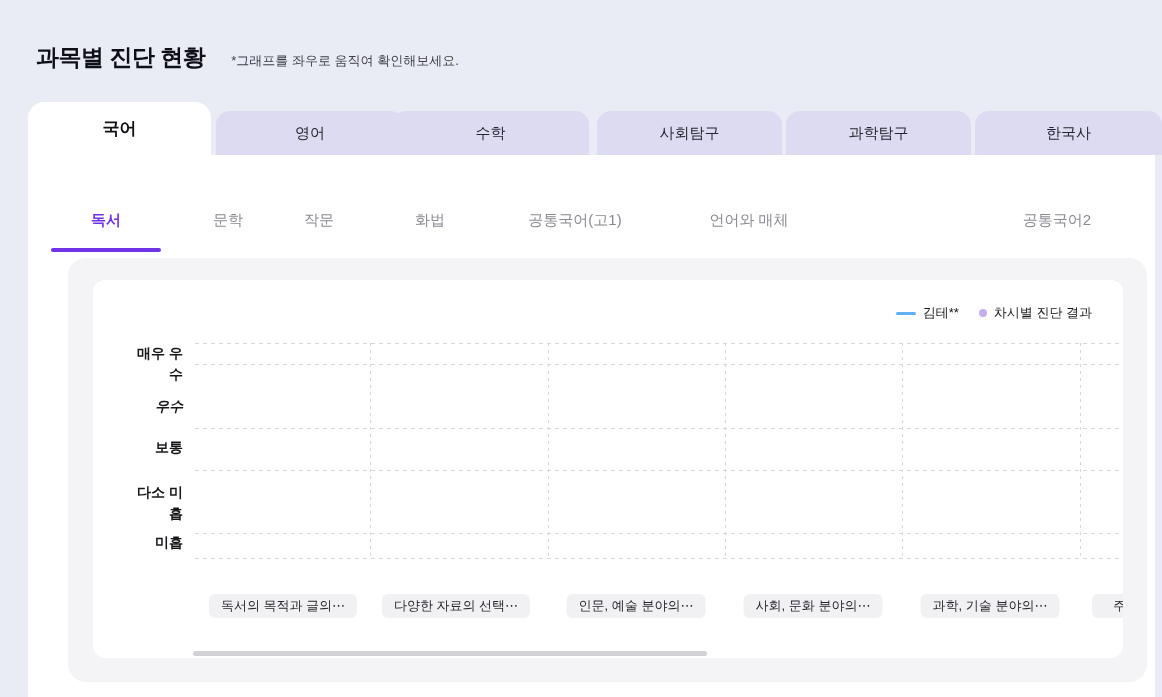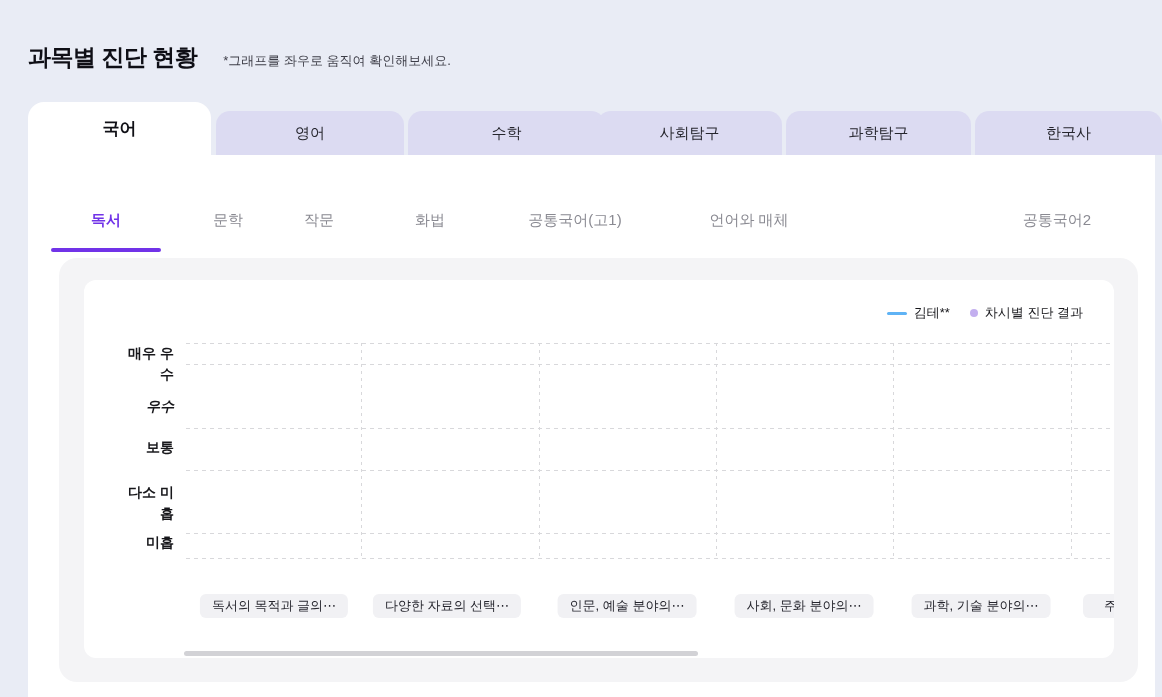--- a/index.html
+++ b/index.html
@@ -5,21 +5,21 @@
   * { margin: 0; padding: 0; box-sizing: border-box; }
   html, body { width: 1162px; height: 697px; overflow: hidden; }
   body {
     background: #E9ECF5;
     font-family: "Liberation Sans", "DejaVu Sans", sans-serif;
     color: #17171B;
     position: relative;
   }
 
   
-  .header { position: absolute; left: 28px; top: 42px; display: flex; align-items: baseline; }
+  .header { position: absolute; left: 36px; top: 42px; display: flex; align-items: baseline; }
   .page-title { font-size: 23px; font-weight: 700; color: #0F0F16; letter-spacing: -0.5px; }
   .page-note { font-size: 13px; color: #3E3E48; margin-left: 26px; font-weight: 500; }
 
   
   .tabbar { position: absolute; left: 0; top: 102px; width: 1162px; height: 53px; }
   .tab {
     position: absolute; top: 9px; height: 44px;
     background: #DCDBF2; border-radius: 14px 14px 0 0;
     display: flex; align-items: center; justify-content: center;
     font-size: 15px; color: #26262E; cursor: pointer;
@@ -45,21 +45,21 @@
   }
   .subtab.active { color: #7133E8; font-weight: 700; }
   .subtab.active::after {
     content: ""; position: absolute; left: 50%; transform: translateX(-50%);
     top: 37px; width: 110px; height: 4px;
     background: #7133E8; border-radius: 2px;
   }
 
   
   .card {
-    position: absolute; left: 31px; top: 103px;
+    position: absolute; left: 40px; top: 103px;
     width: 1079px; height: 424px;
     background: #F4F4F6; border-radius: 18px;
   }
   .plot {
     position: absolute; left: 25px; top: 22px;
     width: 1030px; height: 378px;
     background: #FFFFFF; border-radius: 12px;
     overflow: hidden;
   }
 
@@ -107,21 +107,21 @@
 <body>
 
 <div class="header">
   <div class="page-title">과목별 진단 현황</div>
   <div class="page-note">*그래프를 좌우로 움직여 확인해보세요.</div>
 </div>
 
 <div class="tabbar">
   <div class="tab active" style="left:28px;  width:183px;">국어</div>
   <div class="tab" style="left:216px; width:188px;">영어</div>
-  <div class="tab" style="left:408px; width:197px;">수학</div>
+  <div class="tab" style="left:392px; width:197px;">수학</div>
   <div class="tab" style="left:597px; width:185px;">사회탐구</div>
   <div class="tab" style="left:786px; width:185px;">과학탐구</div>
   <div class="tab" style="left:975px; width:187px;">한국사</div>
 </div>
 
 <div class="panel">
 
   <div class="subtabs">
     <span class="subtab active" style="left:78px;">독서</span>
     <span class="subtab" style="left:168px;margin-left:32px;">문학</span>

